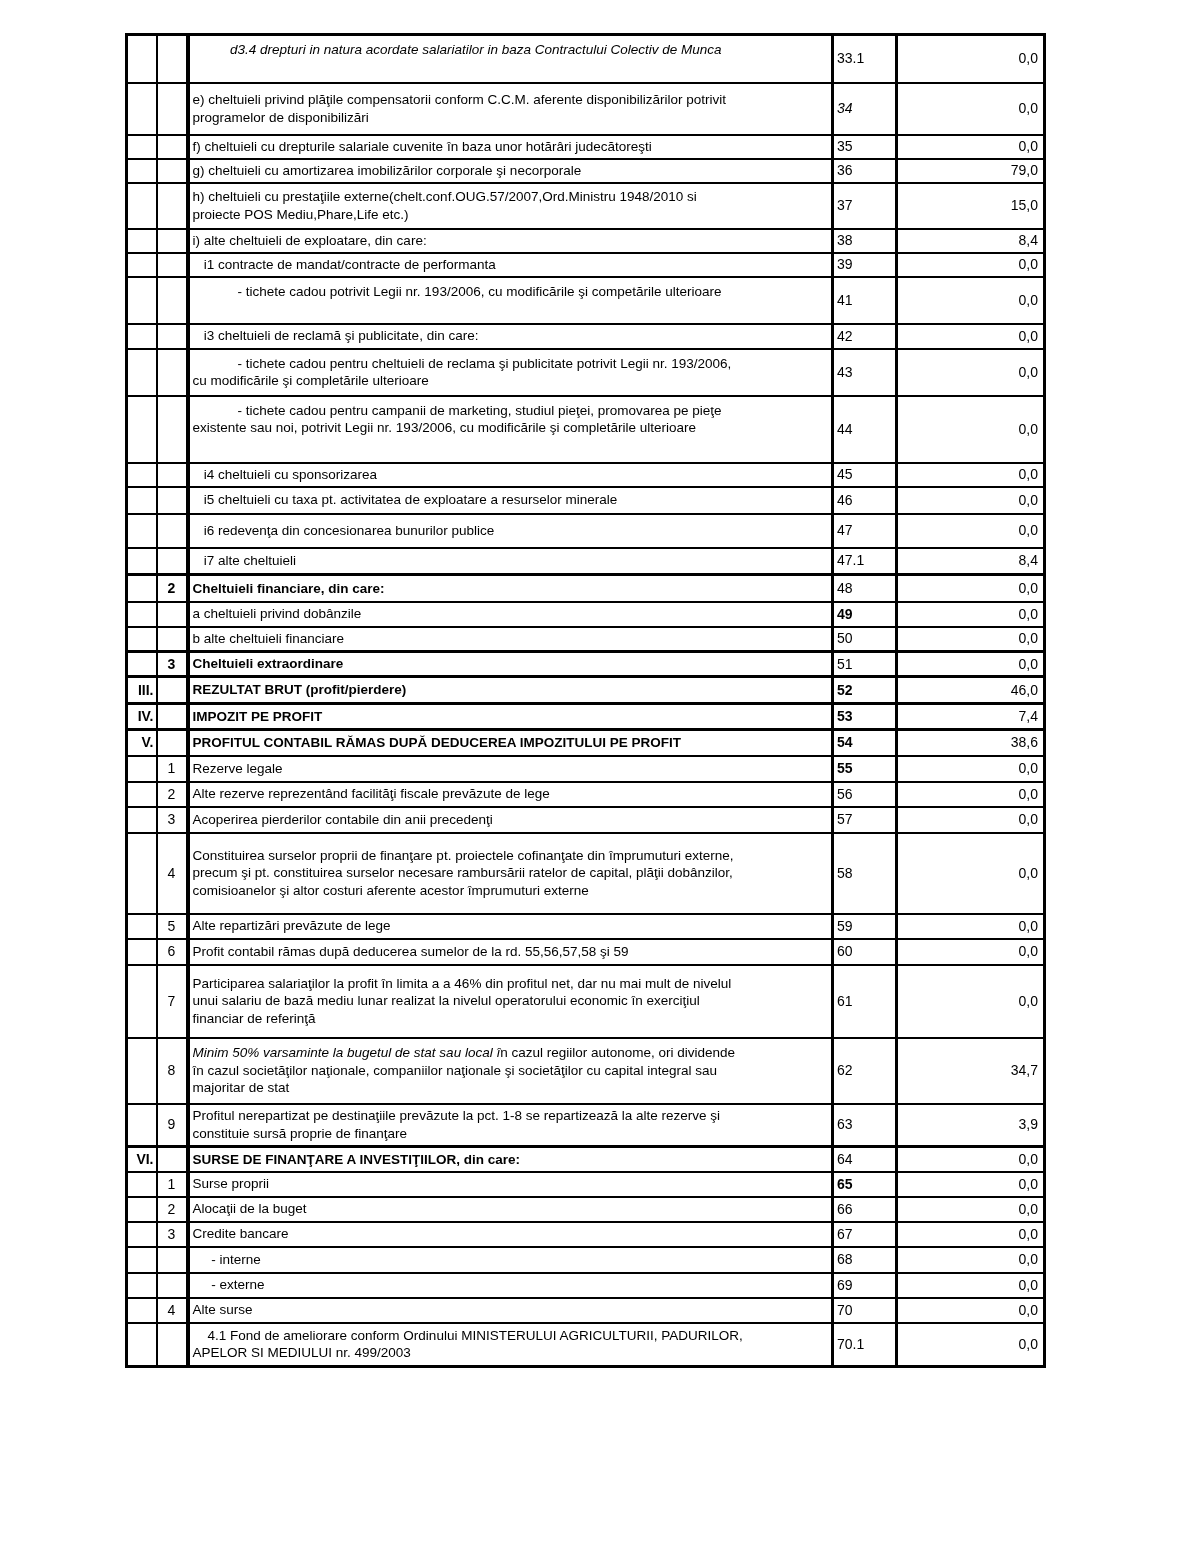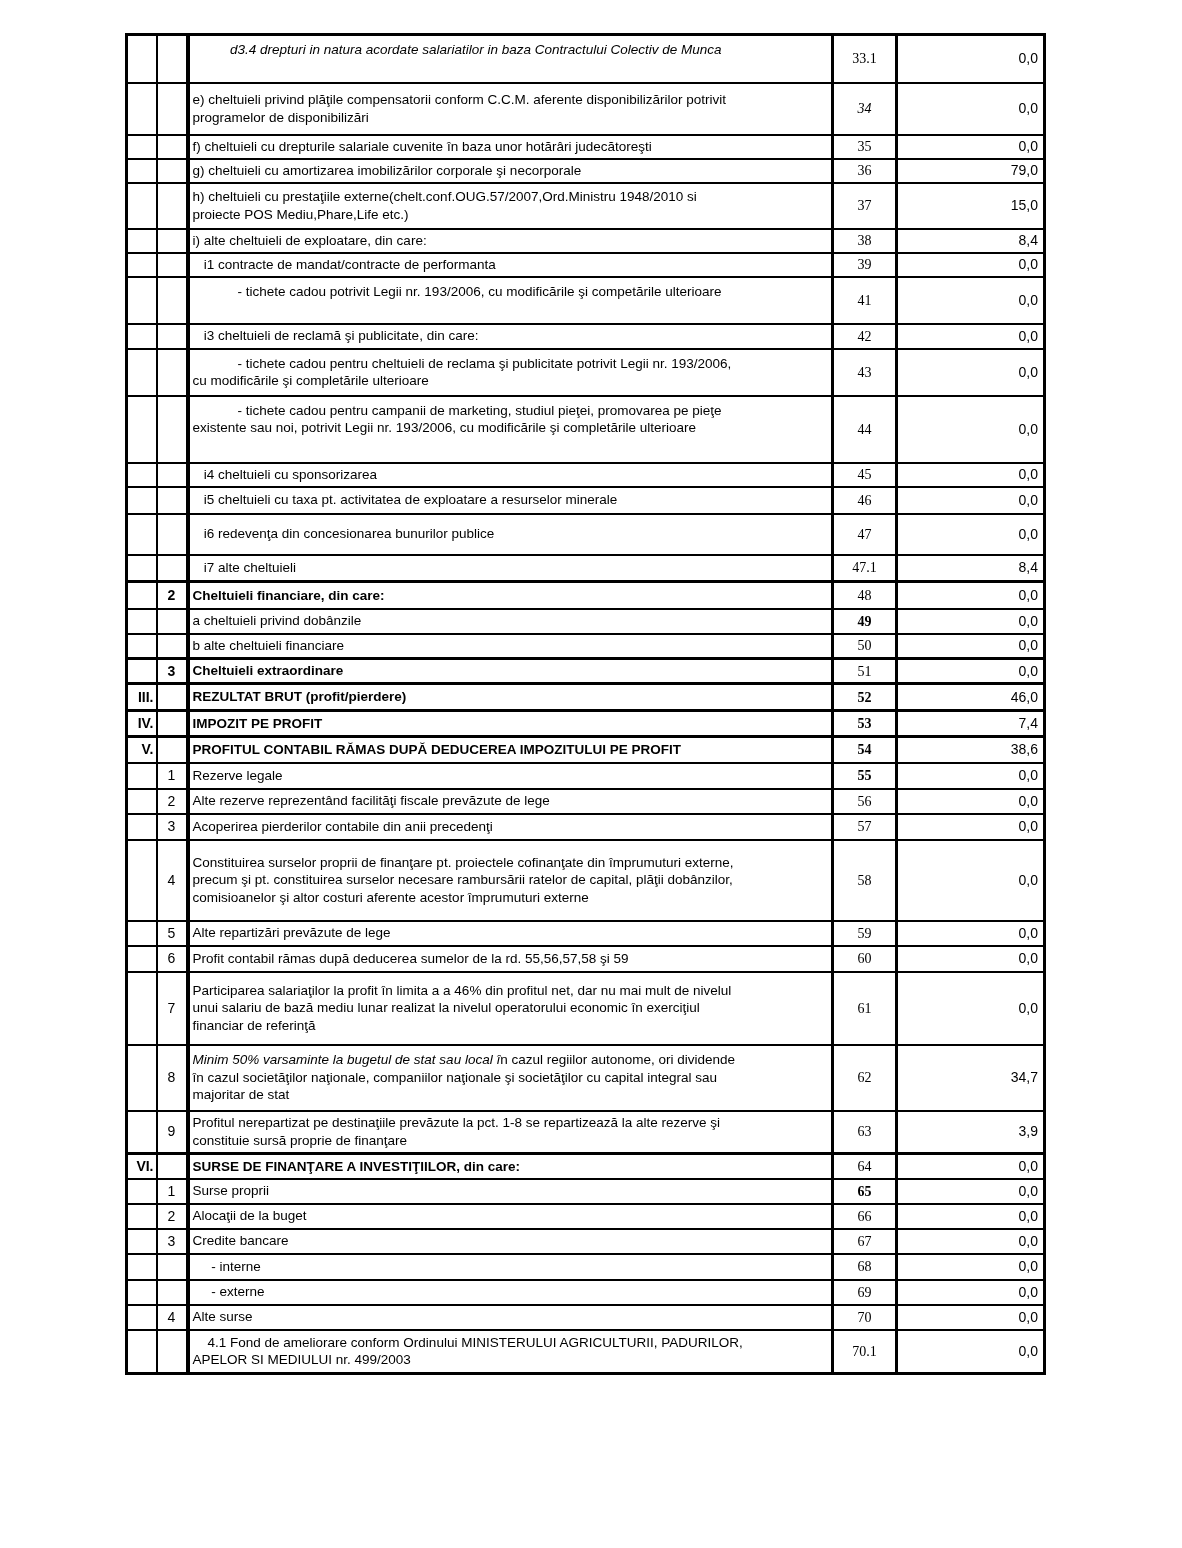--- a/index.html
+++ b/index.html
@@ -3,21 +3,21 @@
 <meta charset="utf-8">
 <style>
   html,body{margin:0;padding:0;background:#ffffff;}
   body{width:1182px;height:1548px;position:relative;font-family:"Liberation Sans",sans-serif;color:#000;}
   .page{position:absolute;left:125px;top:33px;}
   table{border-collapse:collapse;table-layout:fixed;border:3px solid #000;}
   td{border:2px solid #000;overflow:hidden;padding:0 3px;vertical-align:middle;font-size:14px;line-height:17px;}
   td.c1{font-weight:bold;padding:0 2px;text-align:right;}
   td.c2{text-align:center;padding:0;}
   td.desc{font-size:13.5px;line-height:17.5px;white-space:pre-wrap;padding:1px 3px;border-left-width:4px;word-break:normal;}
-  td.no{text-align:center;border-left-width:3px;border-right-width:3px;font-family:Liberation Serif, serif;}
+  td.no{border-left-width:3px;border-right-width:3px;}
   td.val{text-align:right;padding-right:5px;}
   .b{font-weight:bold;}
   .i{font-style:italic;}
   td.vt{vertical-align:top;padding-top:5px;}
   tr.tk td{border-top-width:3px;}
 </style>
 </head>
 <body>
 
 <div class="page">
@@ -118,21 +118,21 @@
           <td class="no"><span class="">45</span></td>
           <td class="val"><span>0,0</span></td>
         </tr>
         <tr style="height: 27px;">
           <td class="c1"></td>
           <td class="c2"></td>
           <td class="desc"><span>   i5 cheltuieli cu taxa pt. activitatea de exploatare a resurselor minerale</span></td>
           <td class="no"><span class="">46</span></td>
           <td class="val"><span>0,0</span></td>
         </tr>
-        <tr style="height: 41px;">
+        <tr style="height: 34px;">
           <td class="c1"></td>
           <td class="c2"></td>
           <td class="desc"><span>   i6 redevenţa din concesionarea bunurilor publice</span></td>
           <td class="no"><span class="">47</span></td>
           <td class="val"><span>0,0</span></td>
         </tr>
         <tr style="height: 27px;">
           <td class="c1"></td>
           <td class="c2"></td>
           <td class="desc"><span>   i7 alte cheltuieli</span></td>

